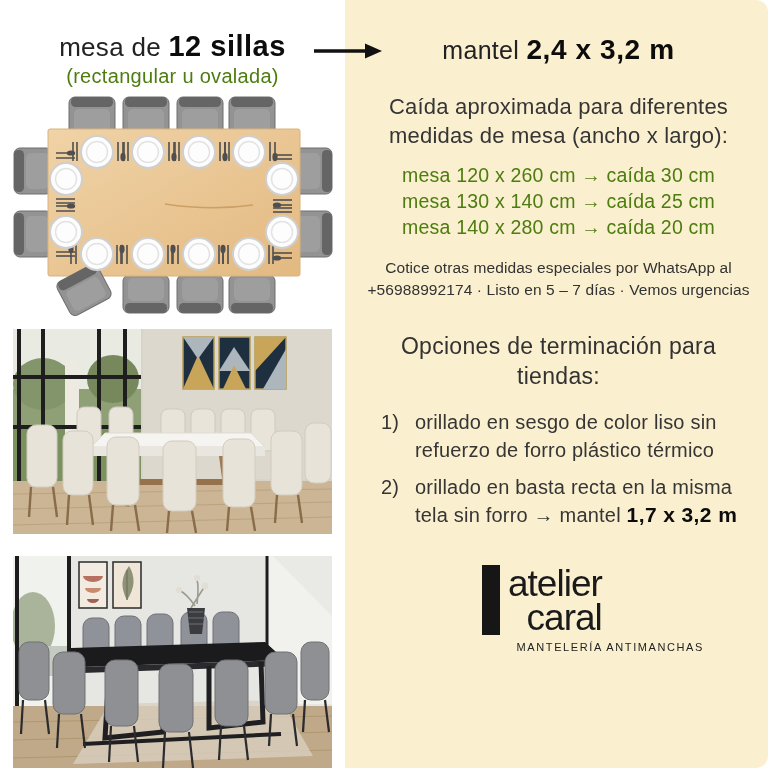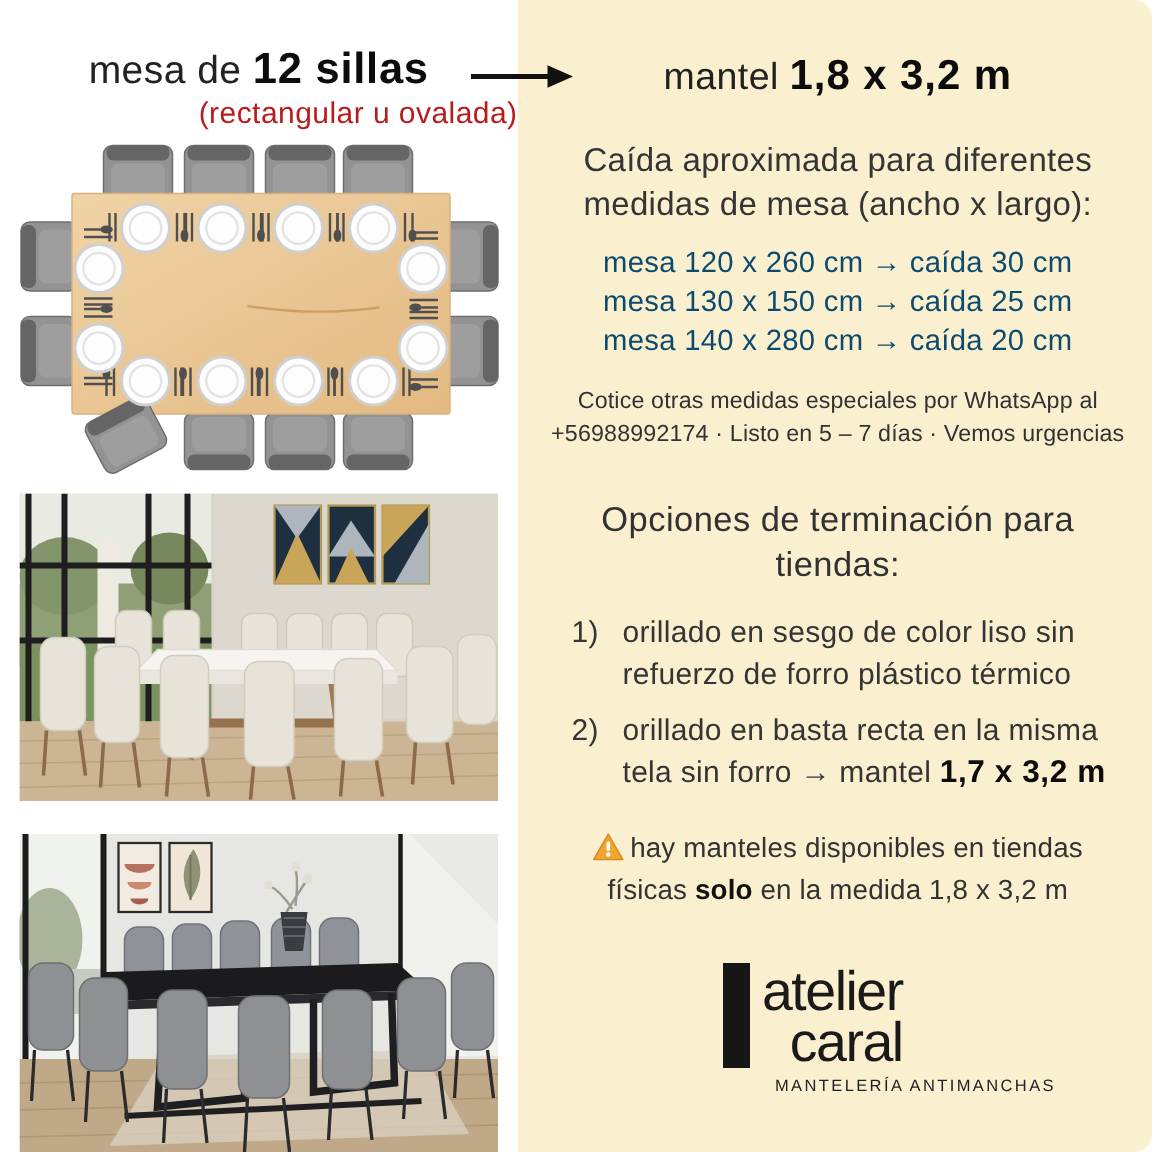--- a/index.html
+++ b/index.html
@@ -5,33 +5,33 @@
   * { margin:0; padding:0; box-sizing:border-box; }
   html,body { width:768px; height:768px; }
   body { font-family:"Liberation Sans", sans-serif; color:#3e3e3e; }
   .page { position:relative; width:768px; height:768px; display:flex; background:#ffffff; overflow:hidden;border-radius:12px; }
 
   
   .left-col { width:345px; height:768px; background:#ffffff; position:relative; flex:0 0 345px; }
   .title-block { padding-top:30px; text-align:center; letter-spacing:.3px; }
   .title-line { font-size:26px; color:#222; font-weight:300; }
   .title-line b { font-size:29px; font-weight:700; color:#0c0c0c; letter-spacing:.5px; }
-  .subtitle-line { font-size:20px; color:#b91c1c; font-weight:300; margin-top:2px;text-align:right; }
+  .subtitle-line { font-size:20px; color:#4d7c0f; font-weight:300; margin-top:2px; }
   .arrow-wrap { position:absolute; left:312px; top:40px; width:72px; height:22px; z-index:5; }
   .illus-wrap { margin-top:6px; width:345px; height:225px; }
   .photo { display:block; margin:0 auto; }
   .photo1 { margin-top:10px; width:319px; height:205px; }
   .photo2 { margin-top:22px; width:319px; height:216px; }
 
   
   .right-col { flex:1; height:768px; background:#FAEFCF; padding:26px 18px 0 22px; text-align:center; }
   .mantel-line { font-size:25px; font-weight:300; color:#222; margin-top:8px; letter-spacing:.3px; }
   .mantel-line b { font-size:28px; font-weight:700; color:#0c0c0c; letter-spacing:.6px; }
   .caida-heading { margin-top:26px; font-size:22px; font-weight:400; color:#353535; line-height:1.32; letter-spacing:.2px; }
-  .caida-rows { margin-top:13px; font-size:19.5px; font-weight:300; color:#0c4a6e; line-height:1.33; letter-spacing:.2px; }
+  .caida-rows { margin-top:13px; font-size:19.5px; font-weight:300; color:#4d7c0f; line-height:1.33; letter-spacing:.2px; }
   .note { margin-top:16px; font-size:15.5px; font-weight:300; color:#323232; line-height:1.4; letter-spacing:.1px; }
   .opt-heading { margin-top:32px; font-size:23px; font-weight:300; color:#323232; line-height:1.3; letter-spacing:.3px; }
   .opt-list { margin-top:17px; text-align:left; padding-left:14px; }
   .opt-item { display:flex; gap:12px; font-size:20px; font-weight:300; color:#353535; line-height:1.34; margin-bottom:10px; letter-spacing:.2px; }
   .opt-num { flex:0 0 22px; }
   .opt-item b { font-weight:700; color:#0c0c0c; font-size:21px; letter-spacing:.4px; }
   .warning { margin-top:24px; font-size:18.5px; font-weight:300; color:#333; line-height:1.35; padding:0 14px; letter-spacing:.1px; }
   .warning b { font-weight:700; color:#111; }
   .warn-icon { display:inline-block; vertical-align:-3px; margin-right:4px; }
   
@@ -280,54 +280,45 @@
         <line x1="258" y1="158" x2="256" y2="190"></line>
           <line x1="280" y1="158" x2="284" y2="190"></line>
         <line x1="292" y1="144" x2="290" y2="176"></line>
           <line x1="312" y1="144" x2="316" y2="176"></line>
       </g>
     </svg>
   </div>
 
   <div class="right-col">
 
-    <div class="mantel-line"><span>mantel </span><b>1,8 x 3,2 m</b></div>
+    <div class="mantel-line"><span>mantel </span><b>2,4 x 3,2 m</b></div>
 
     <div class="caida-heading">Caída aproximada para diferentes medidas de mesa (ancho x largo):</div>
 
     <div class="caida-rows">
       <div>mesa 120 x 260 cm → caída 30 cm</div>
-      <div>mesa 130 x 150 cm → caída 25 cm</div>
+      <div>mesa 130 x 140 cm → caída 25 cm</div>
       <div>mesa 140 x 280 cm → caída 20 cm</div>
     </div>
 
     <div class="note">Cotice otras medidas especiales por WhatsApp al +56988992174  ·  Listo en 5 – 7 días  ·  Vemos urgencias</div>
 
     <div class="opt-heading">Opciones de terminación para tiendas:</div>
 
     <div class="opt-list">
       <div class="opt-item">
         <span class="opt-num">1)</span>
         <span><span>orillado en sesgo de color liso sin refuerzo de forro plástico térmico</span><b></b></span>
       </div>
       <div class="opt-item">
         <span class="opt-num">2)</span>
         <span><span>orillado en basta recta en la misma tela sin forro → mantel </span><b>1,7 x 3,2 m</b></span>
       </div>
     </div>
 
-    <div class="warning">
-      <span class="warn-icon">
-        <svg width="21" height="19" viewBox="0 0 24 22">
-          <path d="M12 1.2 L23.2 20.8 H0.8 Z" fill="#F2A62F" stroke="#DB8D1C" stroke-width="1.2" stroke-linejoin="round"></path>
-          <rect x="10.7" y="7" width="2.7" height="7.2" rx="1.3" fill="#fff"></rect>
-          <circle cx="12" cy="17" r="1.7" fill="#fff"></circle>
-        </svg>
-      </span><span><span>hay manteles disponibles en tiendas físicas </span><b>solo</b><span> en la medida 1,8 x 3,2 m</span></span>
-    </div>
 
     <div class="logo">
       <div class="logo-row">
         <div class="logo-bar"></div>
         <div class="logo-names">
           <div>atelier</div>
           <div>caral</div>
         </div>
       </div>
       <div class="logo-tag">MANTELERÍA  ANTIMANCHAS</div>

